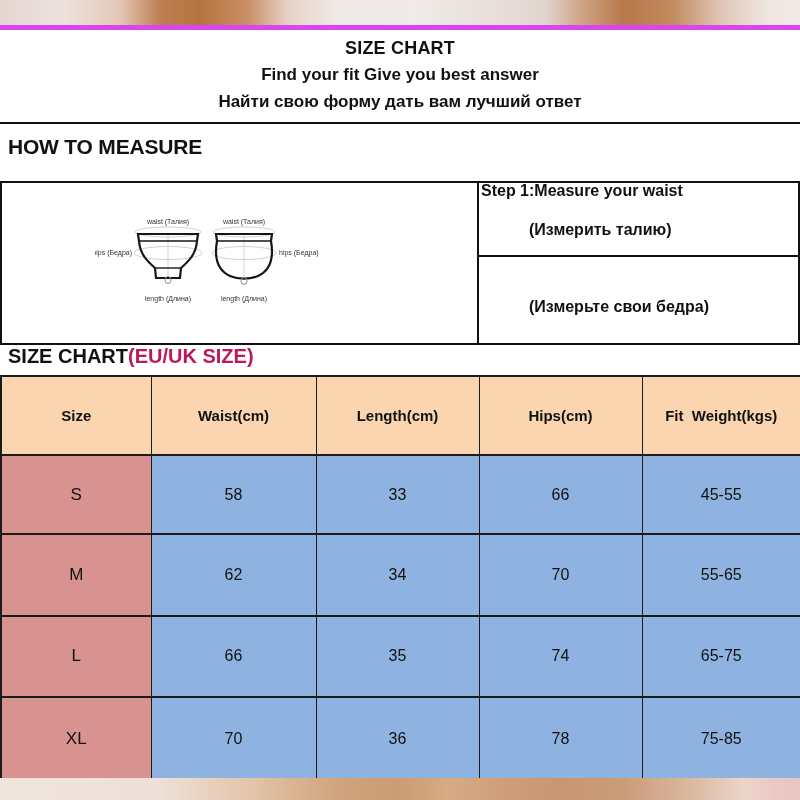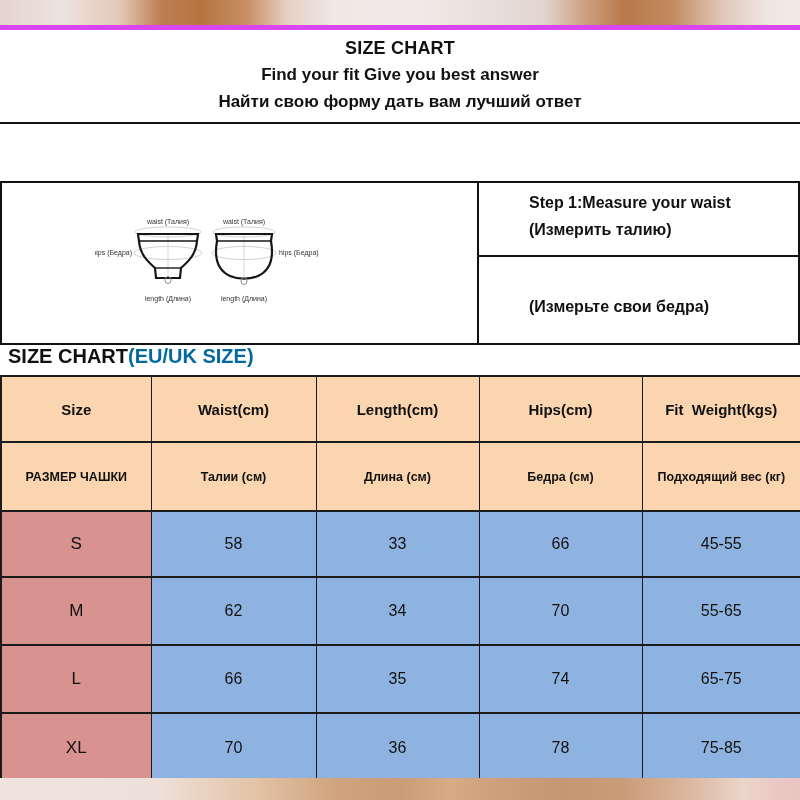--- a/index.html
+++ b/index.html
@@ -35,32 +35,32 @@
   .t3 { top:62px; font-size:17px; }
   .title-rule { position:absolute; left:0; top:92px; width:800px; height:2px; background:#111; }
 
   .htm-heading { position:absolute; left:8px; top:105px; font-size:21px; font-weight:bold; letter-spacing:-.2px; }
 
   
   .measure-box { position:absolute; left:0; top:151px; width:796px; height:160px; border:2px solid #111; }
   .v-divider  { position:absolute; left:477px; top:151px; width:2px; height:164px; background:#111; }
   .step-divider { position:absolute; left:479px; top:225px; width:321px; height:2px; background:#111; }
   .step { position:absolute; font-size:16px; font-weight:bold; white-space:nowrap; }
-  .s1en { left:481px; top:164px;margin-left:48px; }
+  .s1en { left:481px; top:152px; }
   .s1ru { left:529px; top:191px; }
   .s2en { left:481px; top:240px; }
   .s2ru { left:529px; top:268px; }
 
   .diagram-wrap { position:absolute; left:95px; top:178px; width:230px; height:100px; }
   .diagram-wrap svg { display:block; }
   .diagram-wrap text { font-family:"Liberation Sans","DejaVu Sans",sans-serif; font-size:7px; fill:#333; }
 
   
   .sc-heading { position:absolute; left:8px; top:315px; font-size:20px; font-weight:bold; }
-  .sc-heading .accent { color:#0369a1; }
+  .sc-heading .accent { color:#be185d; }
 
   
   table.size-table {
     position:absolute; left:0; top:345px; width:800px; height:407px;
     border-collapse:collapse; table-layout:fixed; border:2px solid #1b1b1b;
   }
   .size-table th, .size-table td {
     border:1px solid #1b1b1b; border-top:2px solid #1b1b1b; border-bottom:2px solid #1b1b1b;
     text-align:center; vertical-align:middle; padding:4px; overflow:hidden;
   }
@@ -76,20 +76,21 @@
 
   <div class="photo-top"></div>
 
   <div class="content">
 
     <div class="t-line t1">SIZE CHART</div>
     <div class="t-line t3">Найти свою форму дать вам лучший ответ</div>
     <div class="t-line t2">Find your fit Give you best answer</div>
     <div class="title-rule"></div>
 
+    <div class="htm-heading">HOW TO MEASURE</div>
 
     <div class="measure-box"></div>
     <div class="v-divider"></div>
     <div class="step-divider"></div>
 
     <div class="diagram-wrap">
       <svg width="230" height="100" viewBox="0 0 230 100">
 
         <ellipse cx="73" cy="24" rx="33" ry="5" fill="none" stroke="#c4c4c4" stroke-width="0.8"></ellipse>
         <ellipse cx="73" cy="45" rx="34" ry="6.5" fill="none" stroke="#c4c4c4" stroke-width="0.8"></ellipse>
@@ -130,27 +131,20 @@
           <col style="width:159px">
       </colgroup>
       <tbody>
           <tr class="hdr-en" style="height:66px">
         <th>Size</th>
         <th>Waist(cm)</th>
         <th>Length(cm)</th>
         <th>Hips(cm)</th>
         <th>Fit  Weight(kgs)</th>
       </tr>
-      <tr class="hdr-ru" style="height:69px">
-        <th>РАЗМЕР ЧАШКИ</th>
-        <th>Талии (см)</th>
-        <th>Длина (см)</th>
-        <th>Бедра (см)</th>
-        <th>Подходящий вес (кг)</th>
-      </tr>
       <tr style="height:66px">
         <td class="size-col">S</td>
         <td class="data-cell">58</td>
         <td class="data-cell">33</td>
         <td class="data-cell">66</td>
         <td class="data-cell">45-55</td>
       </tr>
       <tr style="height:68px">
         <td class="size-col">M</td>
         <td class="data-cell">62</td>

